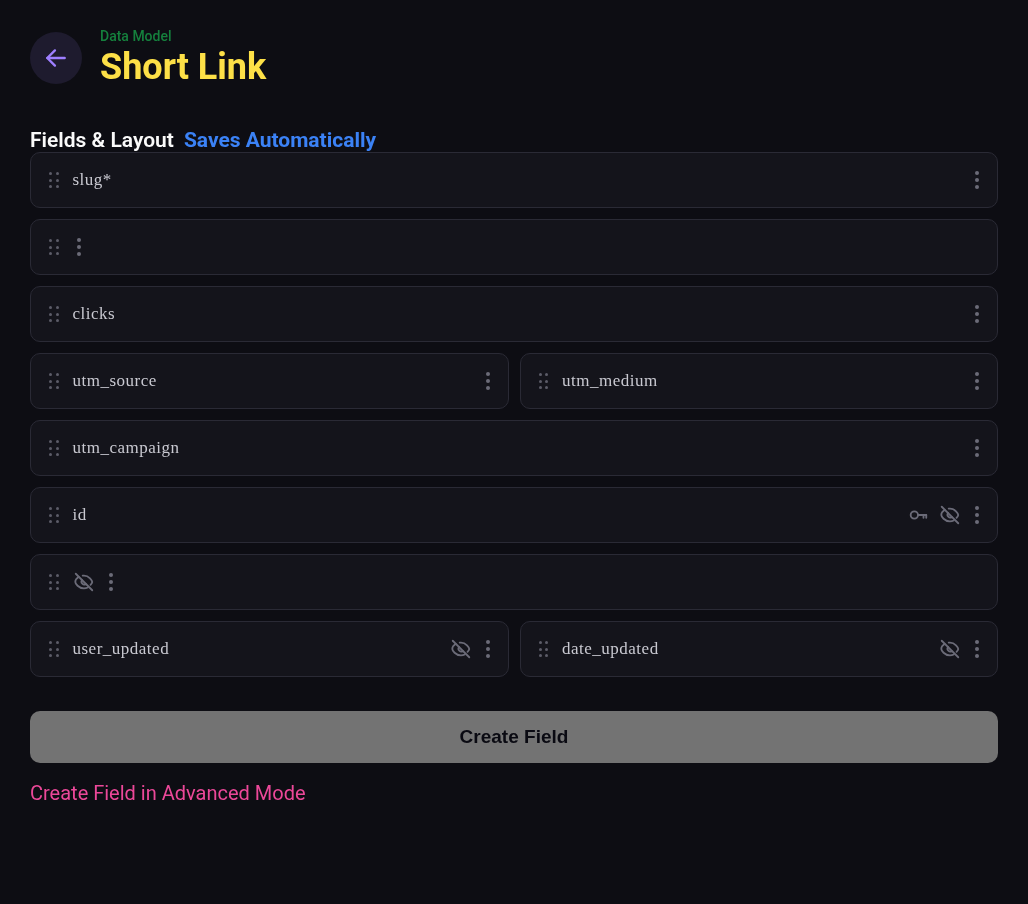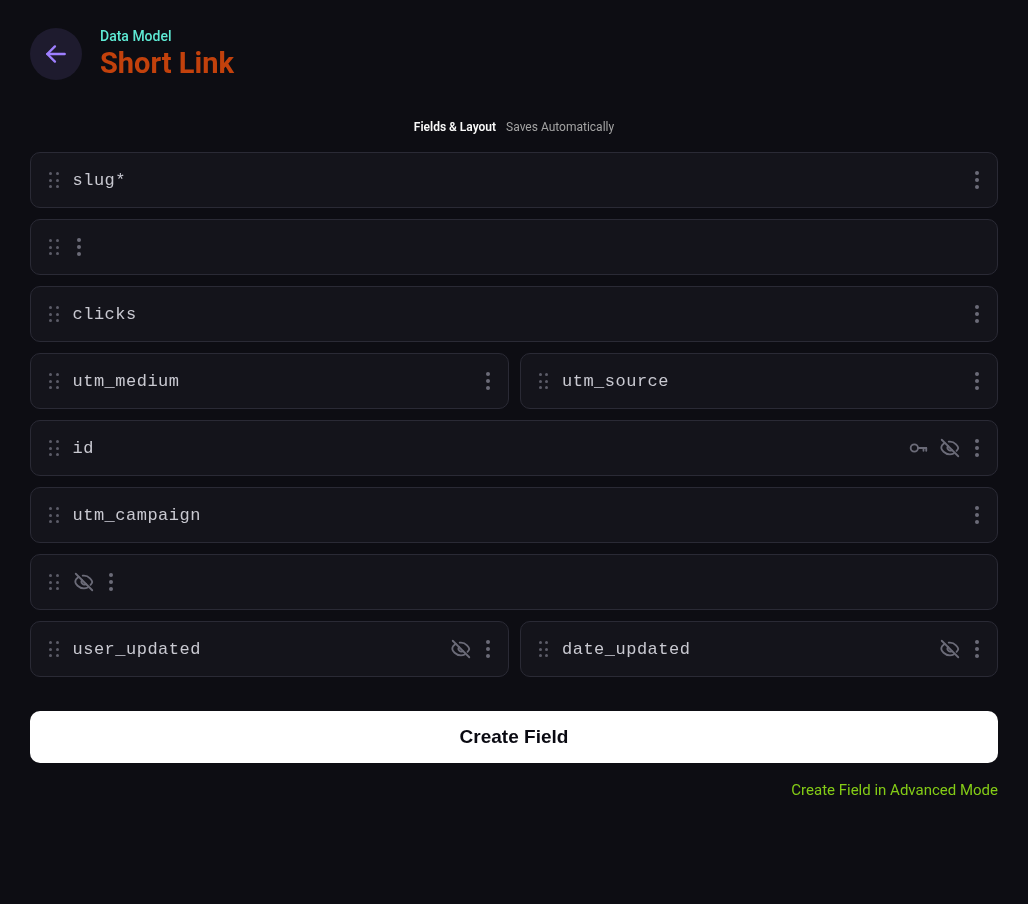--- a/index.html
+++ b/index.html
@@ -33,44 +33,42 @@
     cursor: pointer;
     flex-shrink: 0;
   }
   .back-btn svg {
     width: 26px;
     height: 26px;
     stroke: #9e7fff;
   }
   .header-text .eyebrow {
     font-size: 14px;
-    color: #5eead4;
+    color: #15803d;
     font-weight: 500;
     margin-bottom: 2px;
   }
   .header-text h1 {
-    font-size: 29px;
+    font-size: 36px;
     font-weight: 700;
-    color: #c2410c;
+    color: #fde047;
   }
   .section-title {
-    font-size: 12px;
+    font-size: 21px;
     font-weight: 600;
-    margin-bottom: 18px;
     display: flex;
     gap: 10px;
     align-items: baseline;
-    justify-content: center;
   }
   .section-title .main {
     color: #fafafa;
   }
   .section-title .hint {
-    color: #a3a3a3;
-    font-weight: 400;
+    color: #3b82f6;
+    font-weight: 700;
   }
   .fields-grid {
     display: flex;
     flex-direction: column;
     gap: 11px;
   }
   .row {
     display: flex;
     gap: 11px;
   }
@@ -97,21 +95,21 @@
     cursor: grab;
     flex-shrink: 0;
   }
   .drag-handle span {
     width: 3px;
     height: 3px;
     background: #5c5c68;
     border-radius: 50%;
   }
   .field-name {
-    font-family: Liberation Mono, monospace;
+    font-family: Liberation Serif, serif;
     font-size: 17px;
     color: #c9c9d1;
     flex: 1;
     letter-spacing: 0.5px;
   }
   .field-icons {
     display: flex;
     align-items: center;
     gap: 10px;
   }
@@ -138,33 +136,33 @@
   .more-btn span {
     width: 4px;
     height: 4px;
     background: #6b6b78;
     border-radius: 50%;
   }
   .create-btn {
     margin-top: 34px;
     width: 100%;
     height: 52px;
-    background: #ffffff;
+    background: #737373;
     color: #0a0a12;
     border: none;
     border-radius: 10px;
     font-size: 19px;
     font-weight: 600;
     cursor: pointer;
   }
   .advanced-link {
-    text-align: right;
+    text-align: left;
     margin-top: 18px;
-    color: #84cc16;
-    font-size: 15px;
+    color: #ec4899;
+    font-size: 20px;
     cursor: pointer;
   }
 </style>
 </head>
 <body>
 
 
 
 
 <div class="header">
@@ -271,39 +269,60 @@
   <div class="row">
     <div class="field half">
       <div class="drag-handle">
           <span></span>
           <span></span>
           <span></span>
           <span></span>
           <span></span>
           <span></span>
         </div>
+      <div class="field-name">utm_source</div>
+      <div class="field-icons">
+        <div class="more-btn">
+            <span></span>
+            <span></span>
+            <span></span>
+          </div>
+      </div>
+    </div>
+    <div class="field half">
+      <div class="drag-handle">
+          <span></span>
+          <span></span>
+          <span></span>
+          <span></span>
+          <span></span>
+          <span></span>
+        </div>
       <div class="field-name">utm_medium</div>
       <div class="field-icons">
         <div class="more-btn">
             <span></span>
             <span></span>
             <span></span>
           </div>
       </div>
     </div>
-    <div class="field half">
-      <div class="drag-handle">
-          <span></span>
-          <span></span>
-          <span></span>
-          <span></span>
-          <span></span>
-          <span></span>
-        </div>
-      <div class="field-name">utm_source</div>
+  </div>
+
+  <div class="row">
+    <div class="field">
+      <div class="drag-handle">
+          <span></span>
+          <span></span>
+          <span></span>
+          <span></span>
+          <span></span>
+          <span></span>
+        </div>
+      <div class="field-name">utm_campaign</div>
       <div class="field-icons">
         <div class="more-btn">
             <span></span>
             <span></span>
             <span></span>
           </div>
       </div>
     </div>
   </div>
 
@@ -331,41 +350,20 @@
           </div>
         <div class="more-btn">
             <span></span>
             <span></span>
             <span></span>
           </div>
       </div>
     </div>
   </div>
 
-  <div class="row">
-    <div class="field">
-      <div class="drag-handle">
-          <span></span>
-          <span></span>
-          <span></span>
-          <span></span>
-          <span></span>
-          <span></span>
-        </div>
-      <div class="field-name">utm_campaign</div>
-      <div class="field-icons">
-        <div class="more-btn">
-            <span></span>
-            <span></span>
-            <span></span>
-          </div>
-      </div>
-    </div>
-  </div>
-
 
   <div class="row">
     <div class="field half">
       <div class="drag-handle">
           <span></span>
           <span></span>
           <span></span>
           <span></span>
           <span></span>
           <span></span>

